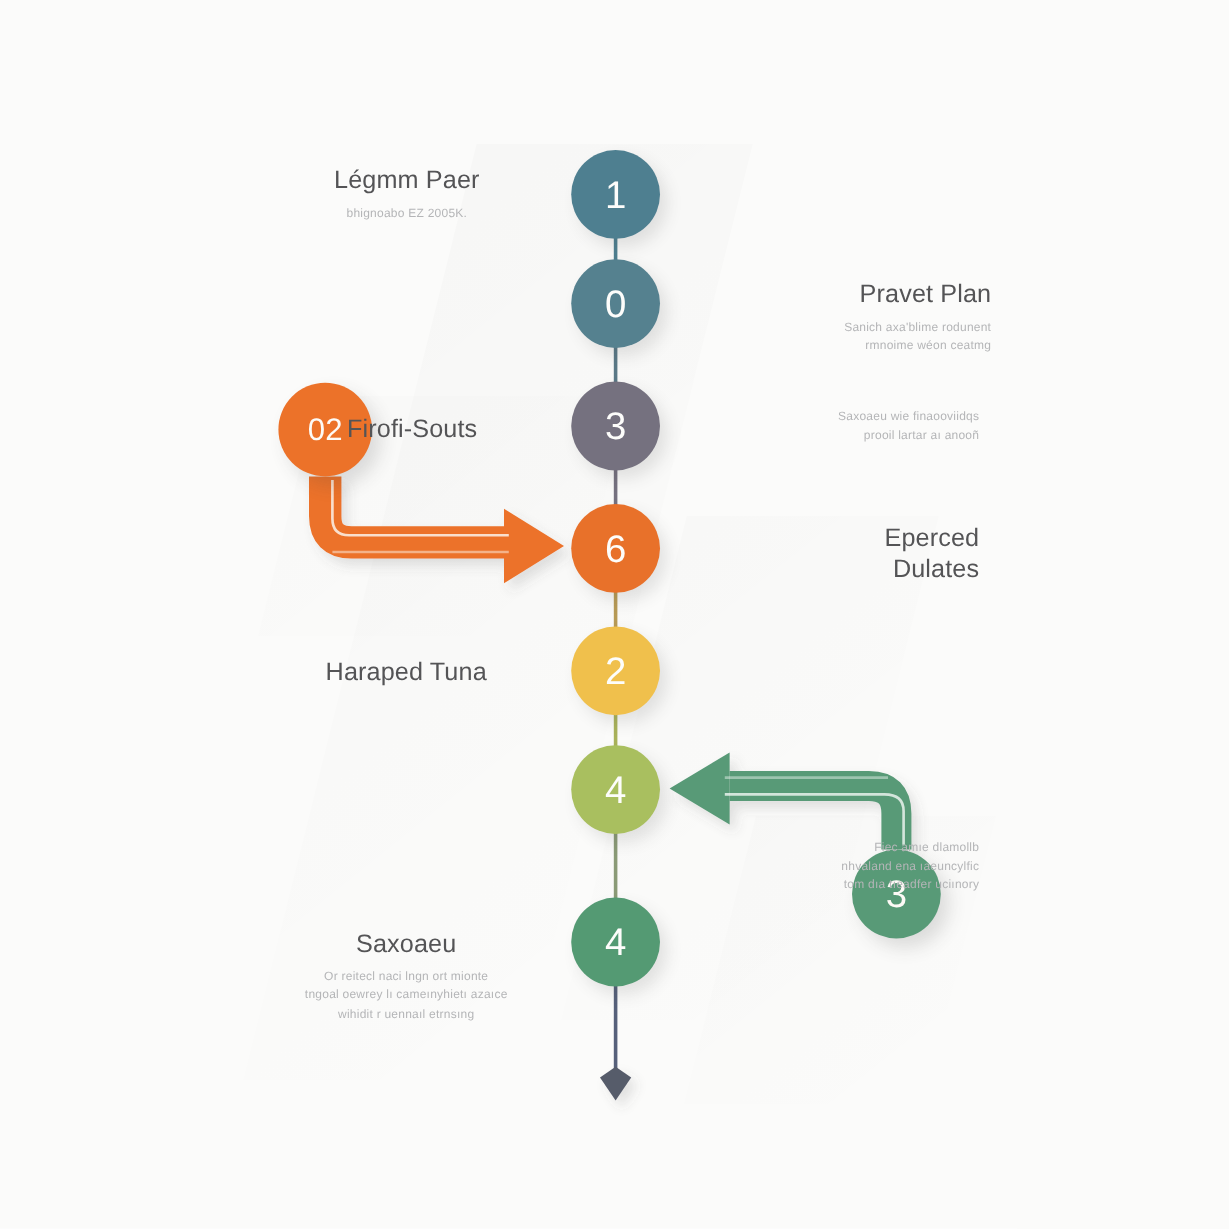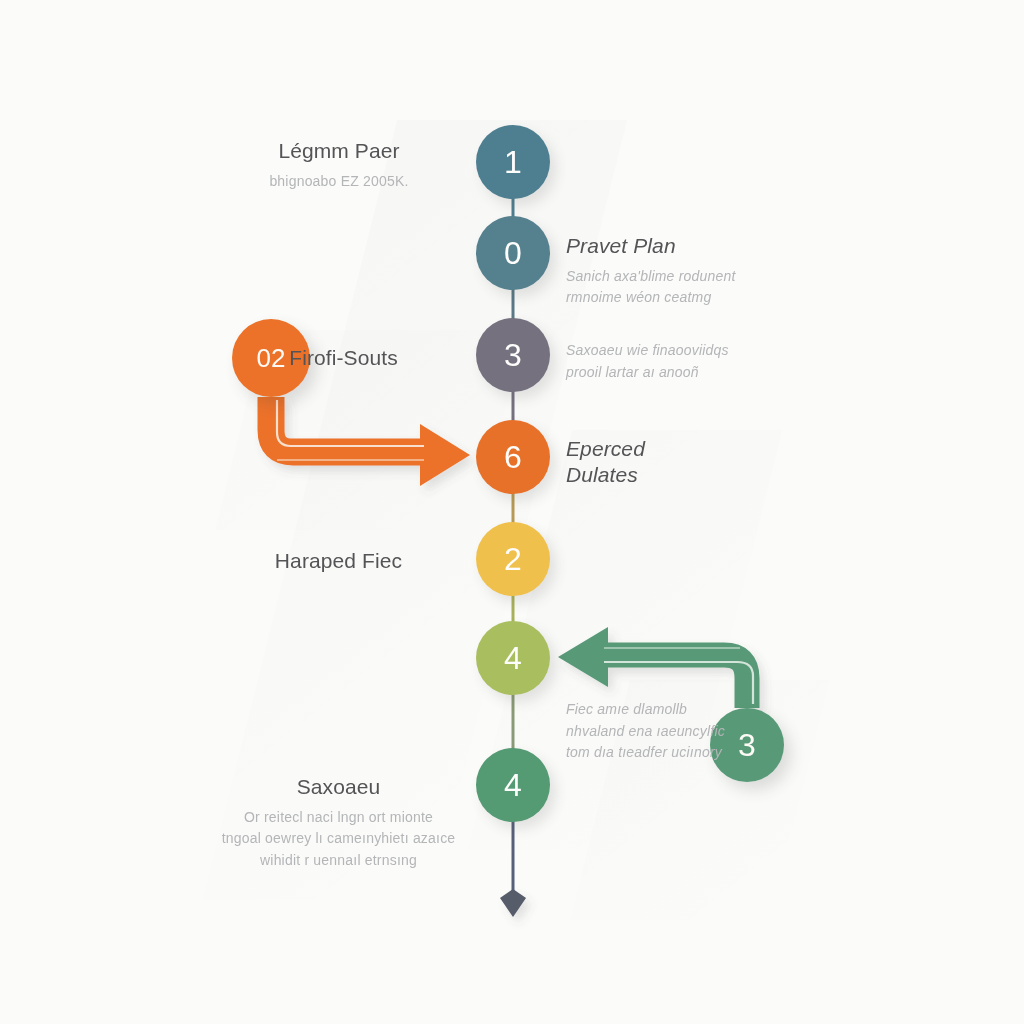--- a/index.html
+++ b/index.html
@@ -59,34 +59,34 @@
     display: flex;
     align-items: center;
     justify-content: center;
     color: #fdfaf6;
     box-shadow: 7px 8px 15px rgba(60,60,60,0.16);
     user-select: none;
   }
 
   
   .block { position: absolute; }
-  .block.right { text-align: left; font-style: italic; }
+  .block.right { text-align: right; }
   .block.left  { text-align: center; }
 
   .title {
     color: #545456;
     font-size: 21px;
     line-height: 1.22;
     white-space: pre-line;
     letter-spacing: .1px;
   }
   .sub {
     margin-top: 7px;
     color: #b4b5b7;
-    font-size: 14px;
+    font-size: 10px;
     line-height: 1.55;
     white-space: pre-line;
     filter: blur(0.55px);
     letter-spacing: .2px;
   }
 </style>
 </head>
 <body>
 
 <div id="canvas">
@@ -196,21 +196,21 @@
     <div class="sub">Saxoaeu wie finaooviidqs
 prooil lartar aı anooñ</div>
   </div>
 
   <div class="block right" style="left:566px; top:436px; width:250px;">
     <div class="title">Eperced
 Dulates</div>
   </div>
 
   <div class="block left" style="left:215px; top:548px; width:247px;">
-    <div class="title">Haraped Fiec</div>
+    <div class="title">Haraped Tuna</div>
   </div>
 
   <div class="block right" style="left:566px; top:692px; width:250px;">
     <div class="sub">Fiec amıe dlamollb
 nhvaland ena ıaeuncylfic
 tom dıa tıeadfer uciınory</div>
   </div>
 
   <div class="block left" style="left:215px; top:774px; width:247px;">
     <div class="title">Saxoaeu</div>

